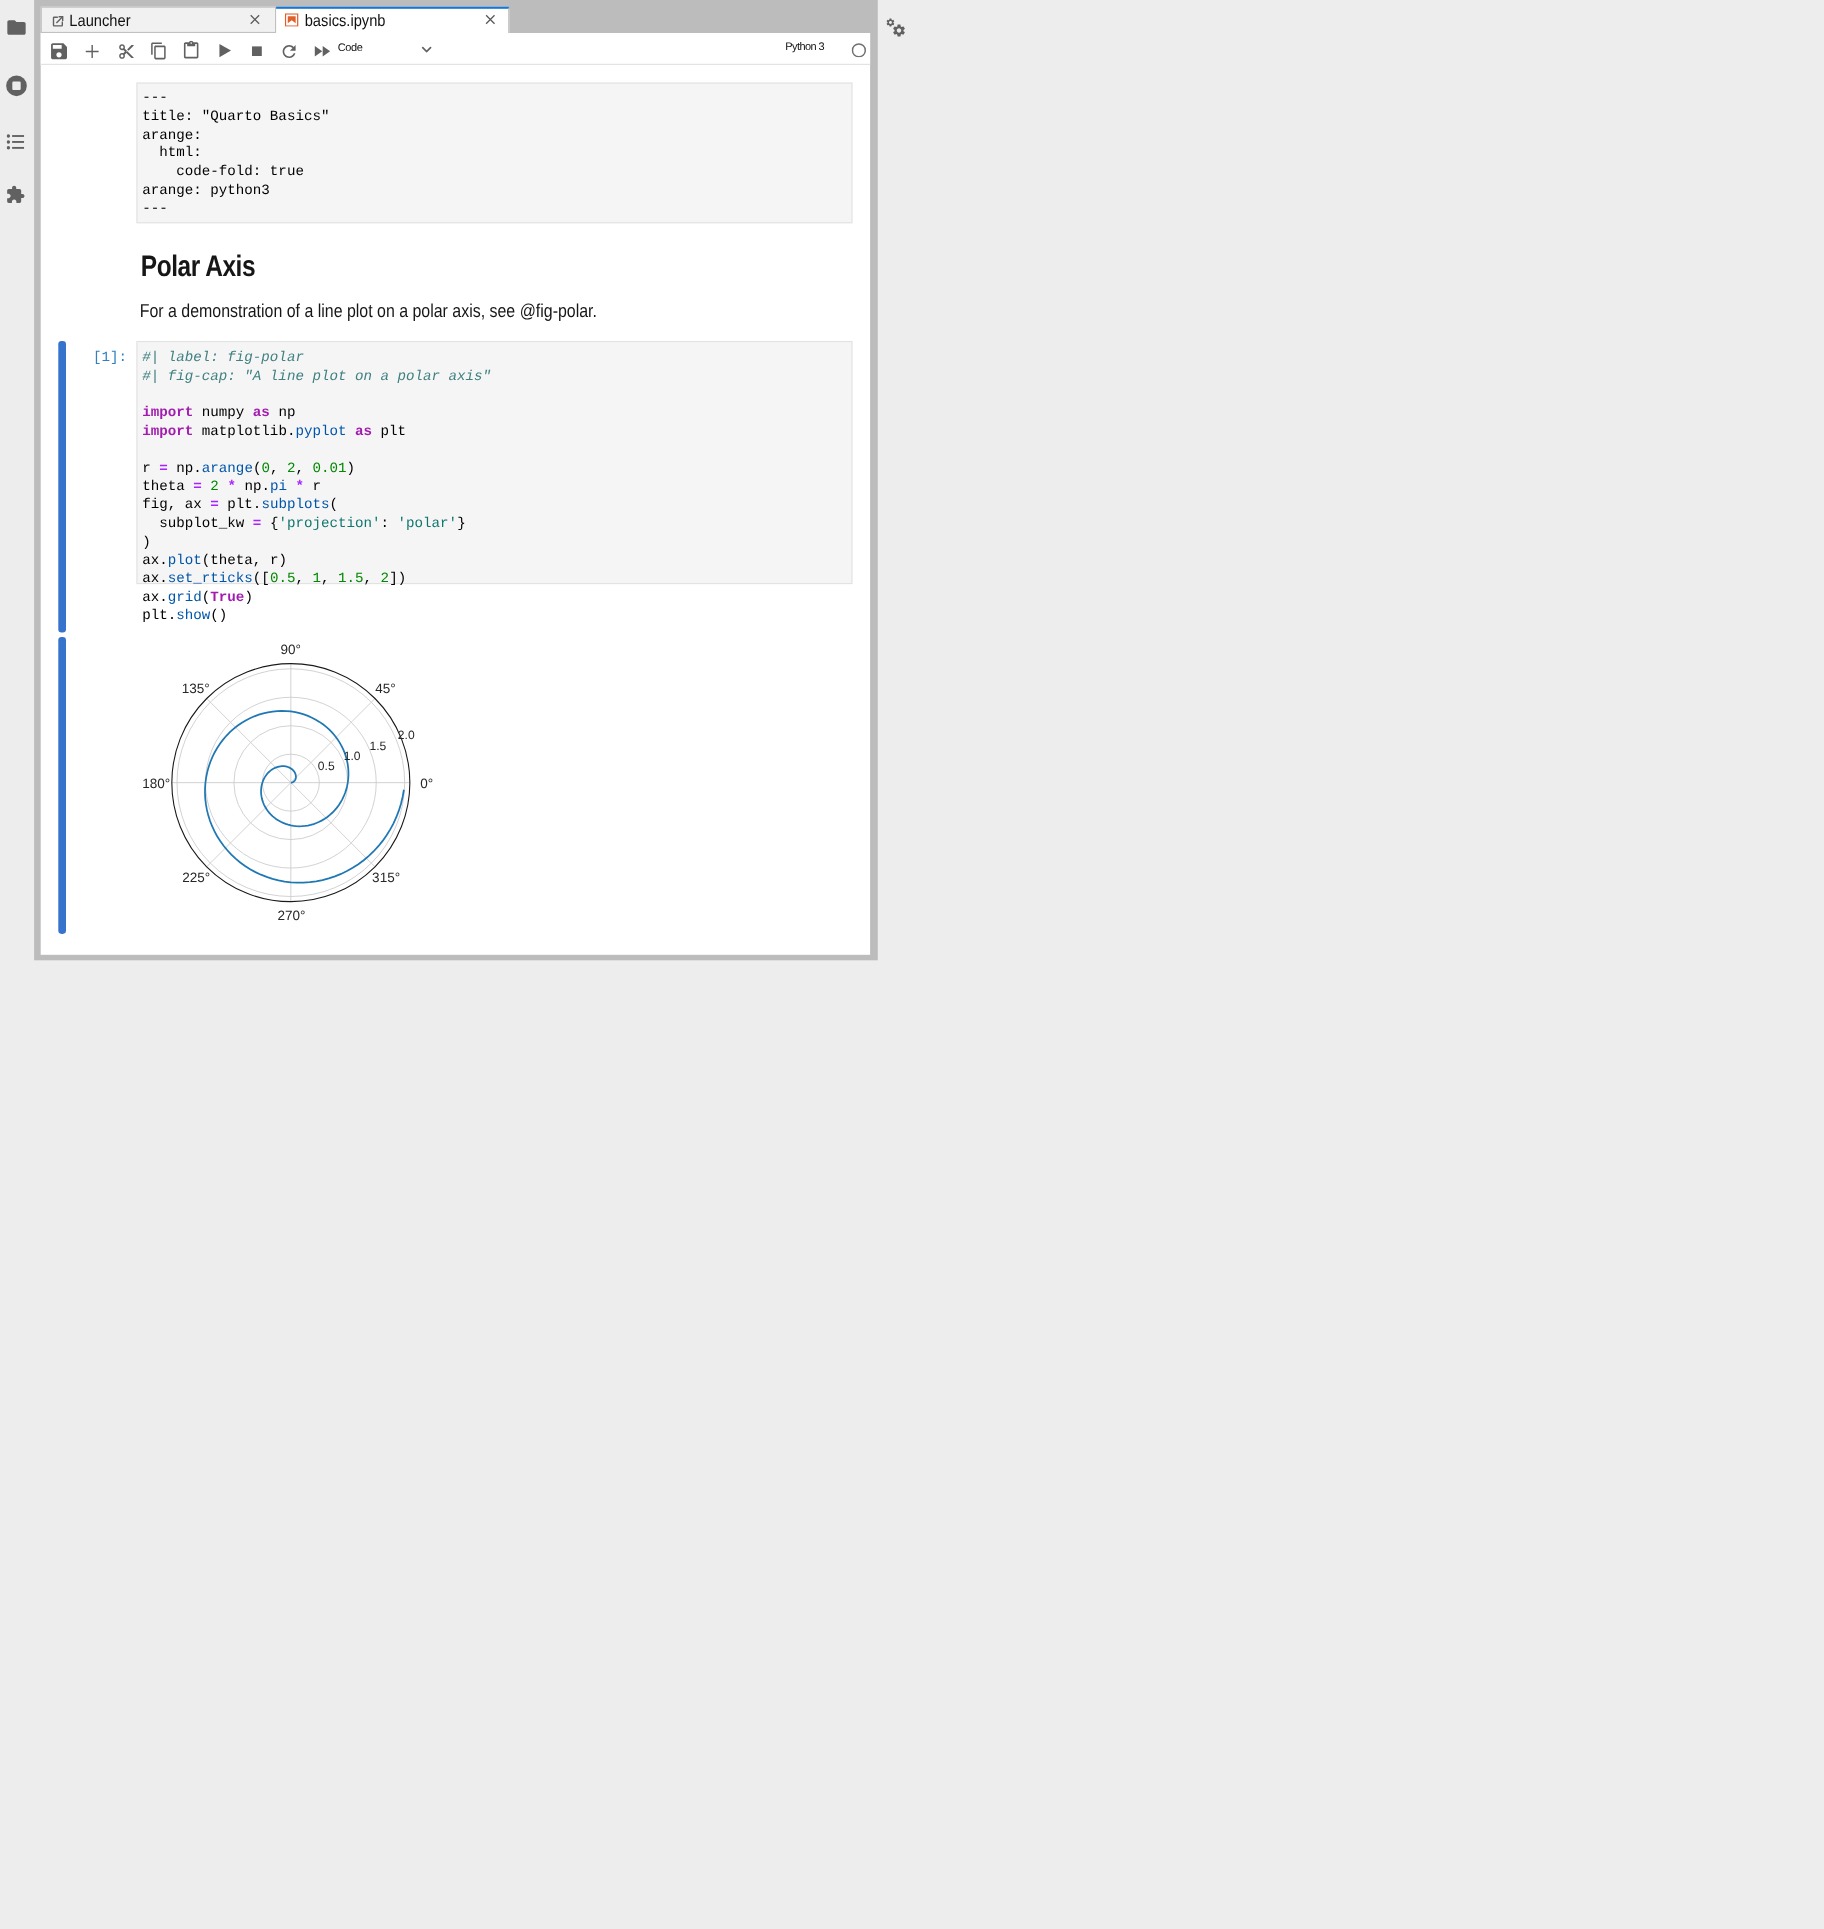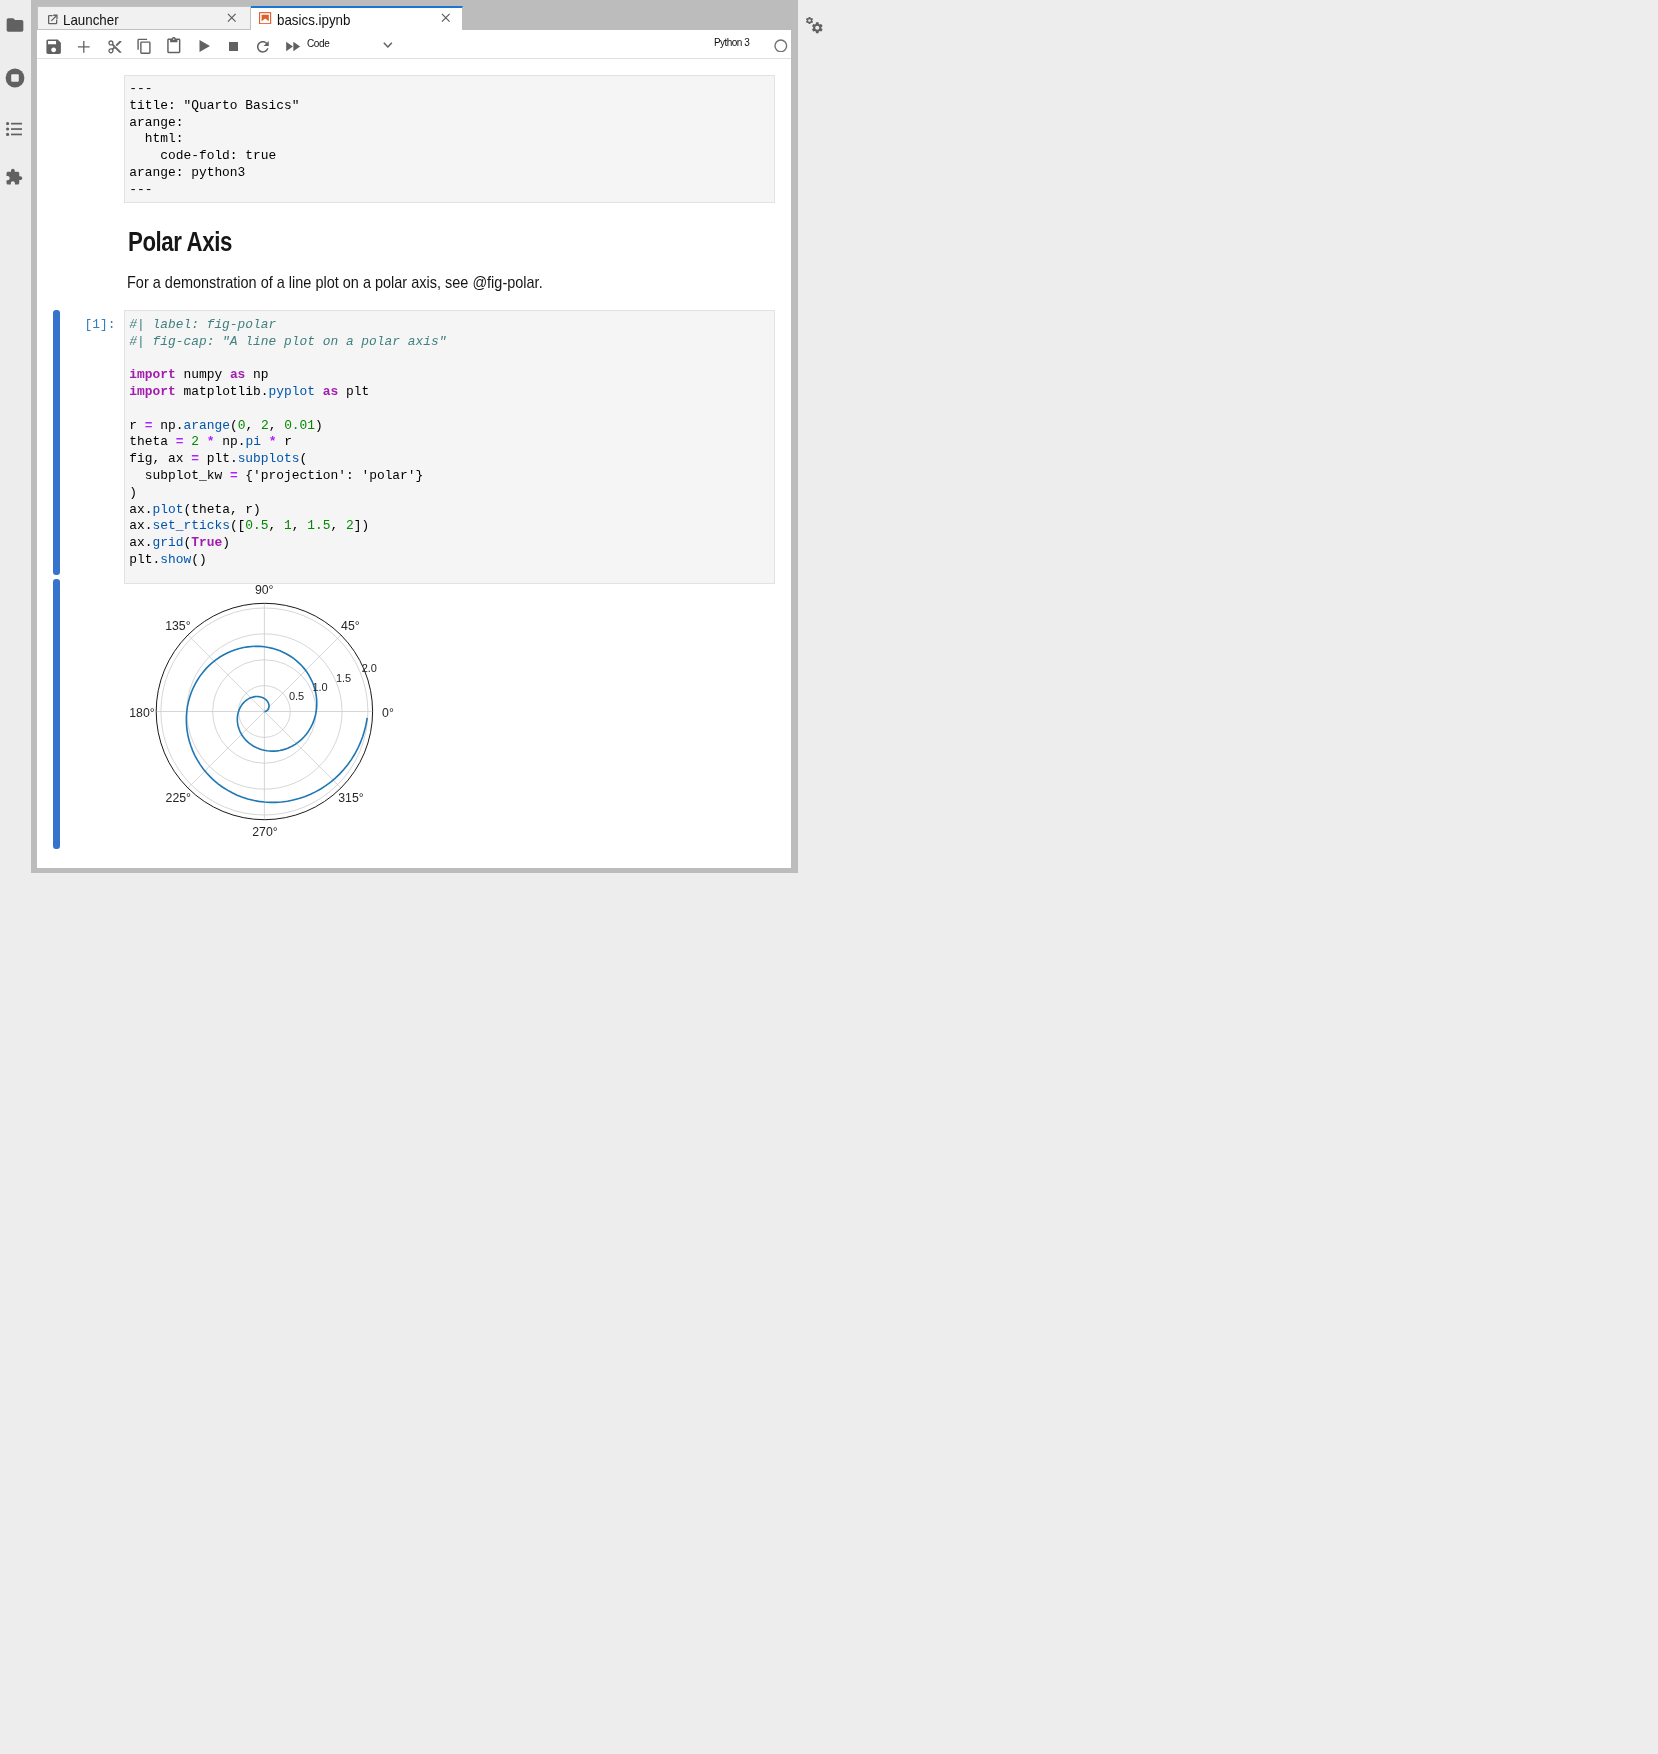--- a/index.html
+++ b/index.html
@@ -16,21 +16,21 @@
 .tabtxt { font-size:15px; color:#111; top:12.2px; line-height:1; transform:scaleX(0.89); transform-origin:0 50%; }
 svg { position:absolute; display:block; }
 #cells .cl { white-space:pre; }
 .box { left:123.5px; width:651.9px; background:#f5f5f5; border:1px solid #e2e2e2; }
 .mono { font-family:"Liberation Mono", monospace; font-size:12.9px; line-height:16.8px;
   letter-spacing:0; color:#000; }
 .kw { color:#a21caf; font-weight:bold; }
 .pr { color:#0055aa;text-align:center; }
 .op { color:#aa22ff; font-weight:bold; }
 .nu { color:#008800; }
-.st { color:#000000; }
+.st { color:#0f766e; }
 .cm { color:#408080; font-style:italic; }
 .collapser { left:52.6px; width:7.7px; background:#3673cc; border-radius:3px; }
 </style></head>
 <body>
 <div class="abs" id="dock"></div>
 <div class="abs" id="panel"></div>
 
 <svg class="abs" style="left:4.9px; top:15.4px" width="20" height="20" viewBox="0 0 24 24">
   <path fill="#616161" d="M10 4H4c-1.1 0-1.99.9-1.99 2L2 18c0 1.1.9 2 2 2h16c1.1 0 2-.9 2-2V8c0-1.1-.9-2-2-2h-8l-2-2z"></path>
 </svg>
@@ -129,21 +129,21 @@
 <div class="cl">---</div>
 </div>
 
 <div class="abs" style="left:127.7px; top:228.8px; font-size:27px; font-weight:bold;
   letter-spacing:-0.5px; color:#161616; line-height:27px; transform:scaleX(0.824); transform-origin:0 0;">Polar Axis</div>
 <div class="abs" style="left:127.3px; top:273.6px; font-size:17px;
   color:#161616; line-height:17px; transform:scaleX(0.852); transform-origin:0 0;">For a demonstration of a line plot on a polar axis, see @fig-polar.</div>
 
 <div class="abs collapser" style="top:310.4px; height:264.9px;"></div>
 <div class="abs mono" style="left:52.6px; top:317px; width:62.9px; text-align:right; color:#307fc1;">[1]:</div>
-<div class="abs box mono" style="top:310.4px; height:274px; padding:5.4px 0 0 4.8px;">
+<div class="abs box mono" style="top:310.4px; height:221px; padding:5.4px 0 0 4.8px;">
 <div class="cl"><span class="cm">#| label: fig-polar</span></div>
 <div class="cl"><span class="cm">#| fig-cap: "A line plot on a polar axis"</span></div>
 <div class="cl">&nbsp;</div>
 <div class="cl"><span class="kw">import</span> numpy <span class="kw">as</span> np</div>
 <div class="cl"><span class="kw">import</span> matplotlib.<span class="pr">pyplot</span> <span class="kw">as</span> plt</div>
 <div class="cl">&nbsp;</div>
 <div class="cl">r <span class="op">=</span> np.<span class="pr">arange</span>(<span class="nu">0</span>, <span class="nu">2</span>, <span class="nu">0.01</span>)</div>
 <div class="cl">theta <span class="op">=</span> <span class="nu">2</span> <span class="op">*</span> np.<span class="pr">pi</span> <span class="op">*</span> r</div>
 <div class="cl">fig, ax <span class="op">=</span> plt.<span class="pr">subplots</span>(</div>
 <div class="cl">  subplot_kw <span class="op">=</span> {<span class="st">'projection'</span>: <span class="st">'polar'</span>}</div>

